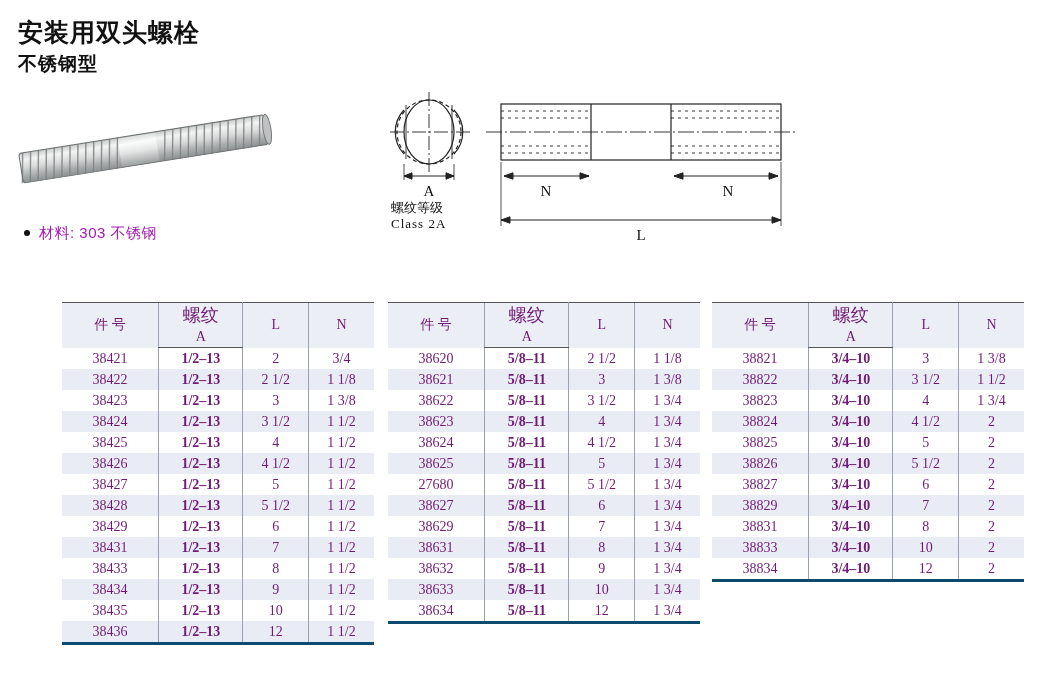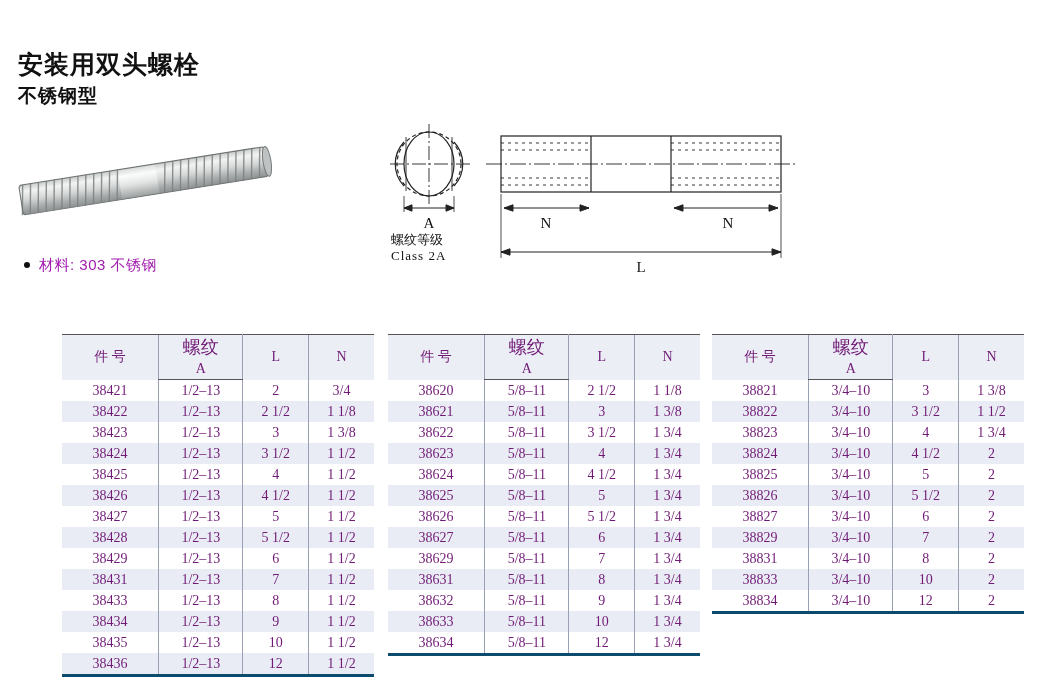--- a/index.html
+++ b/index.html
@@ -12,21 +12,20 @@
     background: #ffffff;
     font-family: "Liberation Sans", sans-serif;
     color: #1a1a1a;
     position: relative;
     overflow: hidden;
   }
   .page {
     position: relative;
     width: 1037px;
     height: 534px;
-    margin-top: 32px;
   }
 
   
   .title-block {
     position: absolute;
     left: 18px;
     top: 18px;
   }
   .title-main {
     font-size: 25px;
@@ -135,21 +134,21 @@
     font-weight: normal;
   }
   table.spec thead tr.hrow1 th.cn {
     font-family: "Liberation Sans", sans-serif;
     font-size: 18px;
   }
   .top-line { border-top: 1px solid #555; }
   .bot-line { border-bottom: 3px solid #0c4a6e; }
   .head-bot { border-bottom: 1px solid #555; }
   .vsep { border-left: 1px solid #9aa0b4; }
-  .vsep-r { border-right: 1px solid #9aa0b4; }
+  .vsep-r { border-right: 1px solid #9aa0b4; font-weight: bold; }
 
   tbody tr.alt td { background: #e9ecf5; }
   tbody tr td { background: #ffffff; }
 
   .col-pn { width: 31%; }
   .col-a  { width: 27%; }
   .col-l  { width: 21%; }
   .col-n  { width: 21%; }
 </style>
 </head>
@@ -443,21 +442,21 @@
               <td class="col-l">4 1/2</td>
               <td class="col-n vsep">1 3/4</td>
             </tr>
             <tr class="alt">
               <td class="col-pn">38625</td>
               <td class="col-a vsep vsep-r">5/8–11</td>
               <td class="col-l">5</td>
               <td class="col-n vsep">1 3/4</td>
             </tr>
             <tr>
-              <td class="col-pn">38626</td>
+              <td class="col-pn">27680</td>
               <td class="col-a vsep vsep-r">5/8–11</td>
               <td class="col-l">5 1/2</td>
               <td class="col-n vsep">1 3/4</td>
             </tr>
             <tr class="alt">
               <td class="col-pn">38627</td>
               <td class="col-a vsep vsep-r">5/8–11</td>
               <td class="col-l">6</td>
               <td class="col-n vsep">1 3/4</td>
             </tr>

